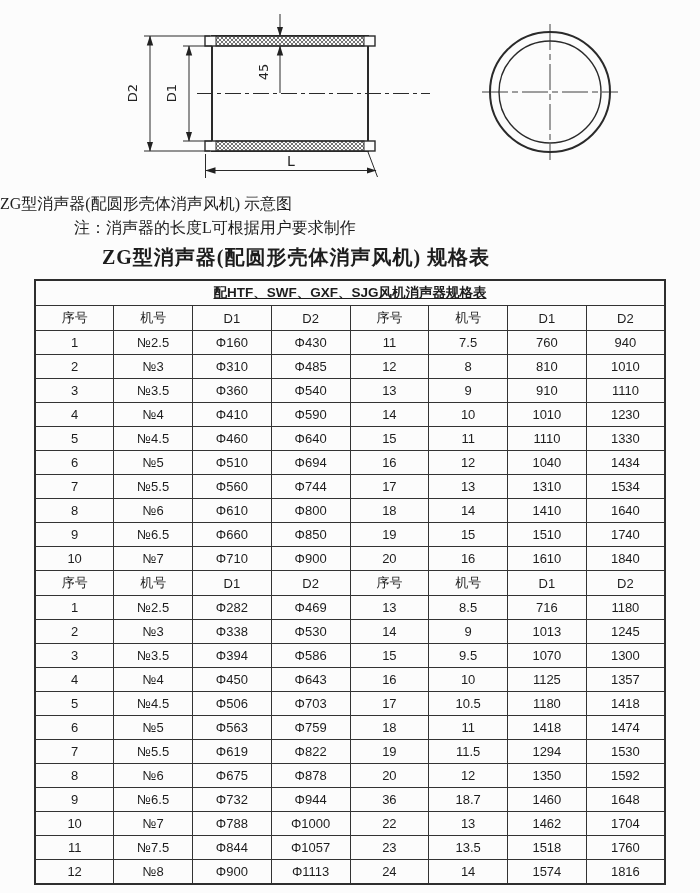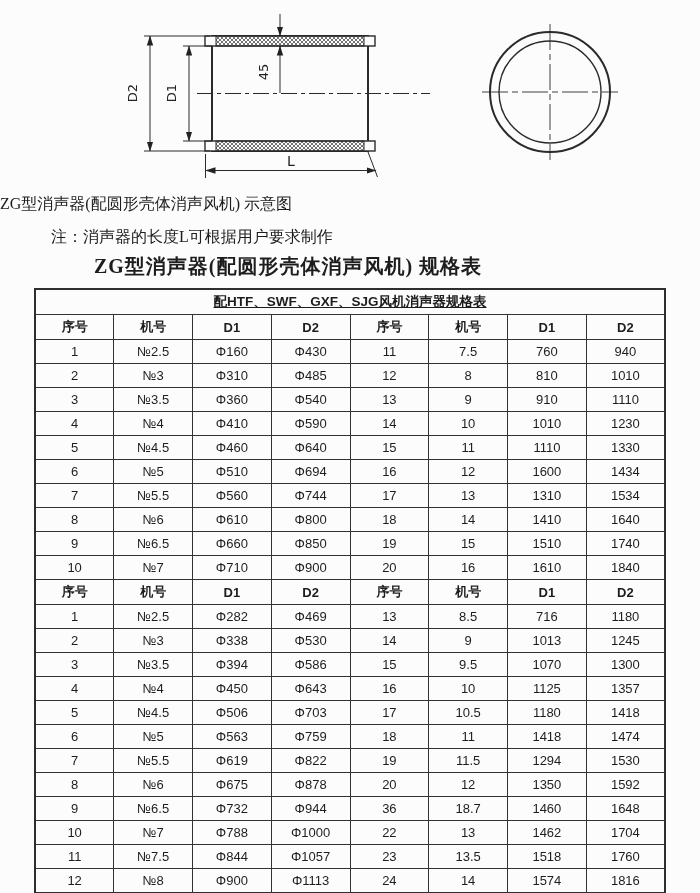--- a/index.html
+++ b/index.html
@@ -17,28 +17,28 @@
   }
   .fig-caption{
     width:624px;
     margin-top:4px;
     text-align:left;
     font-size:16px;
     line-height:20px;
     font-family:"Liberation Serif","DejaVu Serif",serif;
   }
   .note{
-    margin-top:13px;
-    padding-left:51px;
+    margin-top:4px;
+    padding-left:74px;
     font-size:16px;
     line-height:20px;
     font-family:"Liberation Serif","DejaVu Serif",serif;
   }
   .table-title{
-    margin:6px 0 9px 4px;
+    margin:6px 0 9px 12px;
     width:568px;
     text-align:center;
     font-size:20px;
     font-weight:600;
     letter-spacing:1px;
     line-height:26px;
     font-family:"Liberation Serif","DejaVu Serif",serif;
   }
   table.spec{
     border-collapse:collapse;
@@ -59,21 +59,21 @@
     overflow:hidden;
   }
   table.spec tr.section td{
     height:24px;
     font-weight:600;
     font-size:13.5px;
     text-decoration:underline;
   }
   table.spec tr.head th{
     height:24px;
-    font-weight:700;
+    font-weight:400;
   }
 </style>
 </head>
 <body>
 
 <div class="diagram-wrap">
   <svg width="700" height="190" viewBox="0 0 700 190">
     <defs>
       <pattern id="hatch" width="4" height="4" patternUnits="userSpaceOnUse">
         <path d="M0 0 L4 4 M4 0 L0 4" stroke="#3a3a3a" stroke-width="0.7"></path>
@@ -214,21 +214,21 @@
         <td>1110</td>
         <td>1330</td>
       </tr>
       <tr>
         <td>6</td>
         <td>№5</td>
         <td>Φ510</td>
         <td>Φ694</td>
         <td>16</td>
         <td>12</td>
-        <td>1600</td>
+        <td>1040</td>
         <td>1434</td>
       </tr>
       <tr>
         <td>7</td>
         <td>№5.5</td>
         <td>Φ560</td>
         <td>Φ744</td>
         <td>17</td>
         <td>13</td>
         <td>1310</td>

